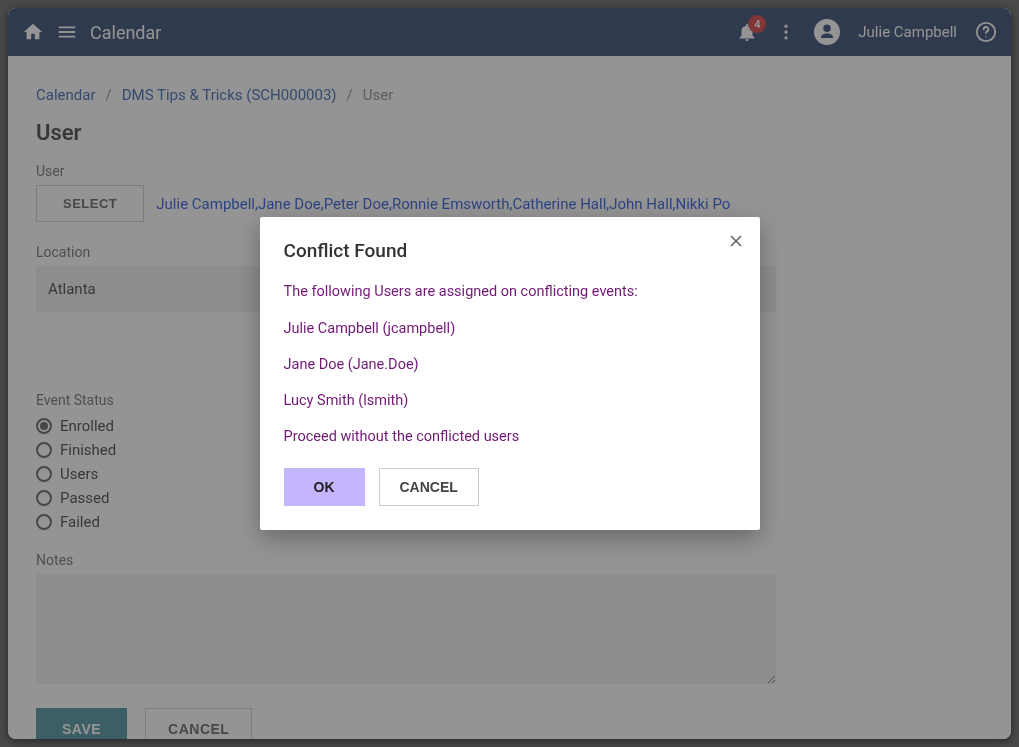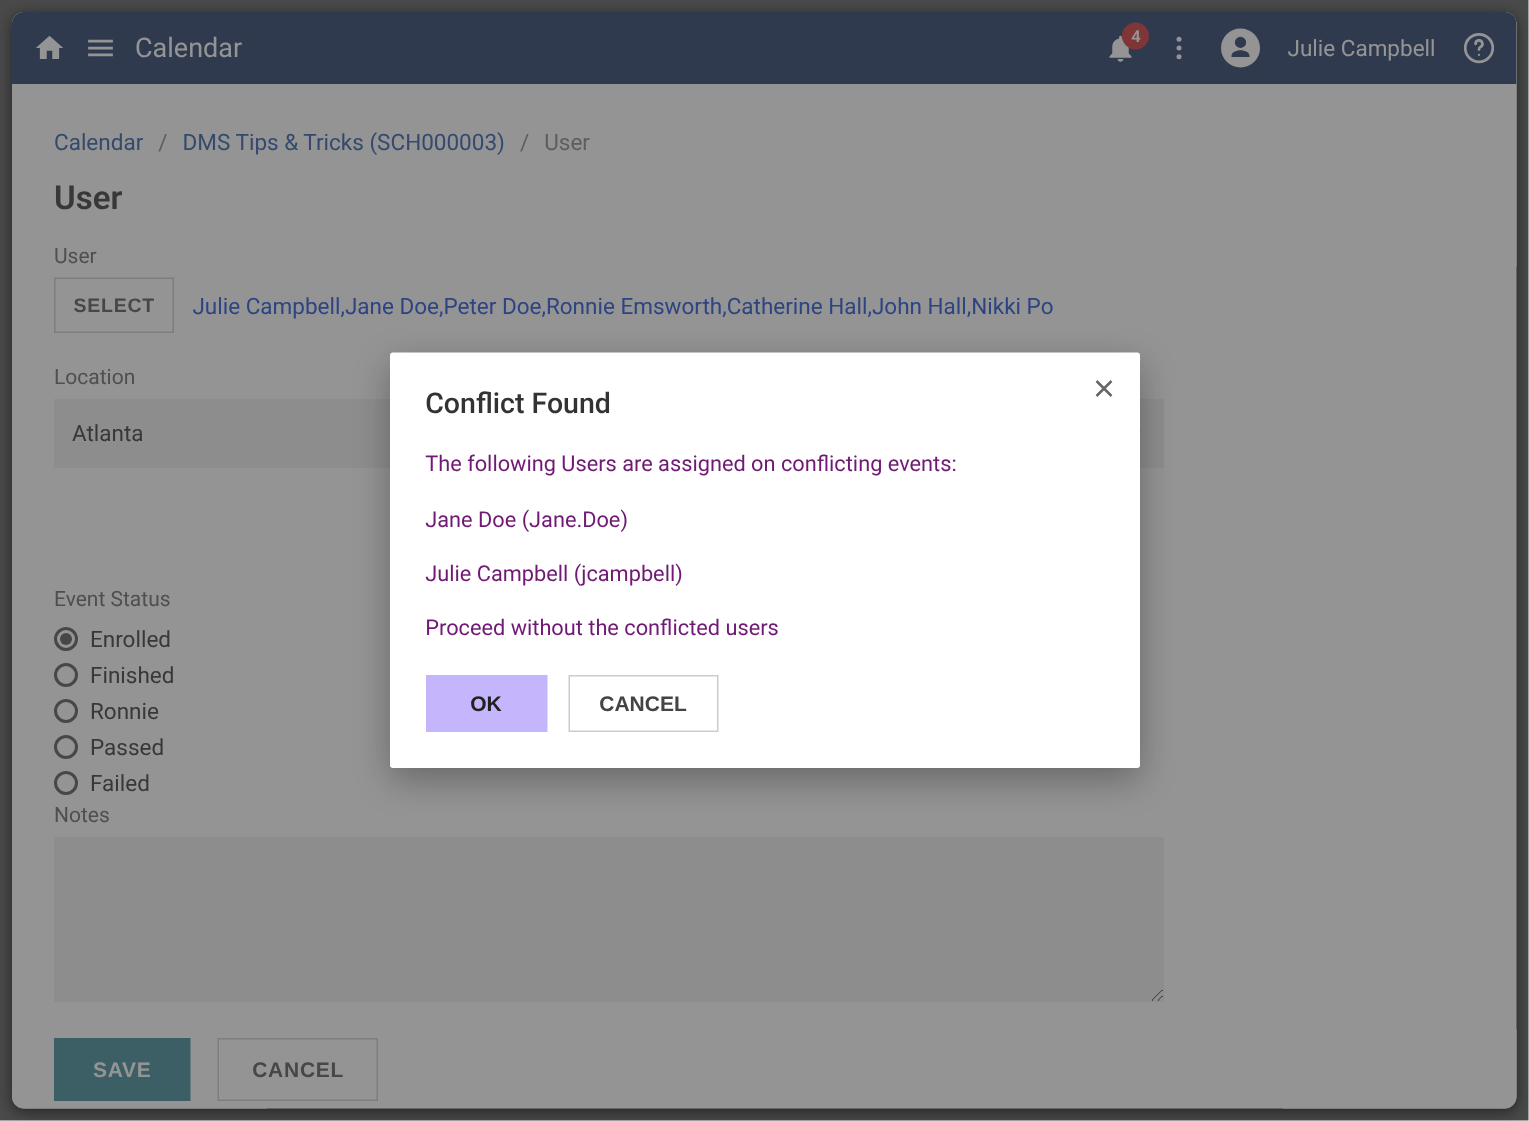--- a/index.html
+++ b/index.html
@@ -68,21 +68,21 @@
     flex-wrap: wrap;
   }
   .breadcrumb a { color: #2a5aa8; text-decoration: none; }
   .breadcrumb .current { color: #888; }
   h1.page-title { font-size: 22px; font-weight: 600; margin-bottom: 18px; }
   .field-label { font-size: 14px; color: #666; margin-bottom: 6px; display: block; }
   .user-row { display: flex; align-items: center; gap: 12px; margin-bottom: 22px; }
   .btn-outline {
     border: 1px solid #ccc;
     background: #fff;
-    padding: 10px 12px;
+    padding: 10px 26px;
     font-size: 13px;
     font-weight: 600;
     letter-spacing: 0.5px;
     color: #555;
     cursor: pointer;
   }
   .user-list { font-size: 15px; color: #1d4ed8; }
   .location-select {
     width: 100%;
     max-width: 740px;
@@ -94,21 +94,21 @@
     justify-content: space-between;
     align-items: center;
     cursor: pointer;
     margin-bottom: 18px;
   }
   .checkbox-row { display: flex; align-items: center; gap: 8px; margin-bottom: 18px; font-size: 15px; flex-direction: column; }
   .checkbox-box {
     width: 18px; height: 18px; background: #2a5aa8; border-radius: 2px;
     display: flex; align-items: center; justify-content: center;
   }
-  .radio-group { margin-bottom: 2px; }
+  .radio-group { margin-bottom: 18px; }
   .radio-row { display: flex; align-items: center; gap: 8px; font-size: 15px; padding: 3px 0; cursor: pointer; }
   .radio-outer {
     width: 16px; height: 16px; border: 2px solid #555; border-radius: 50%;
     display: flex; align-items: center; justify-content: center;
   }
   .radio-inner { width: 8px; height: 8px; background: #555; border-radius: 50%; }
   .notes-area {
     width: 100%;
     max-width: 740px;
     height: 110px;
@@ -281,21 +281,21 @@
             <span class="radio-inner"></span>
           </span>
         <span>Enrolled</span>
       </div>
       <div class="radio-row">
         <span class="radio-outer"></span>
         <span>Finished</span>
       </div>
       <div class="radio-row">
         <span class="radio-outer"></span>
-        <span>Ronnie</span>
+        <span>Users</span>
       </div>
       <div class="radio-row">
         <span class="radio-outer"></span>
         <span>Passed</span>
       </div>
       <div class="radio-row">
         <span class="radio-outer"></span>
         <span>Failed</span>
       </div>
     </div>
@@ -312,22 +312,23 @@
   <div class="scrim">
     <div class="dialog">
       <div class="dialog-title">Conflict Found</div>
       <span class="dialog-close">
         <svg width="20" height="20" viewBox="0 0 24 24" fill="none" stroke="#666" stroke-width="2">
             <path d="M6 6l12 12M18 6L6 18"></path>
           </svg>
       </span>
       <div class="dialog-body">
         <p>The following Users are assigned on conflicting events:</p>
+        <p>Julie Campbell (jcampbell)</p>
         <p>Jane Doe (Jane.Doe)</p>
-        <p>Julie Campbell (jcampbell)</p>
+        <p>Lucy Smith (lsmith)</p>
         <p>Proceed without the conflicted users</p>
       </div>
       <div class="dialog-actions">
         <button class="btn-ok">OK</button>
         <button class="btn-cancel-dialog">CANCEL</button>
       </div>
     </div>
   </div>
 </div>
 

